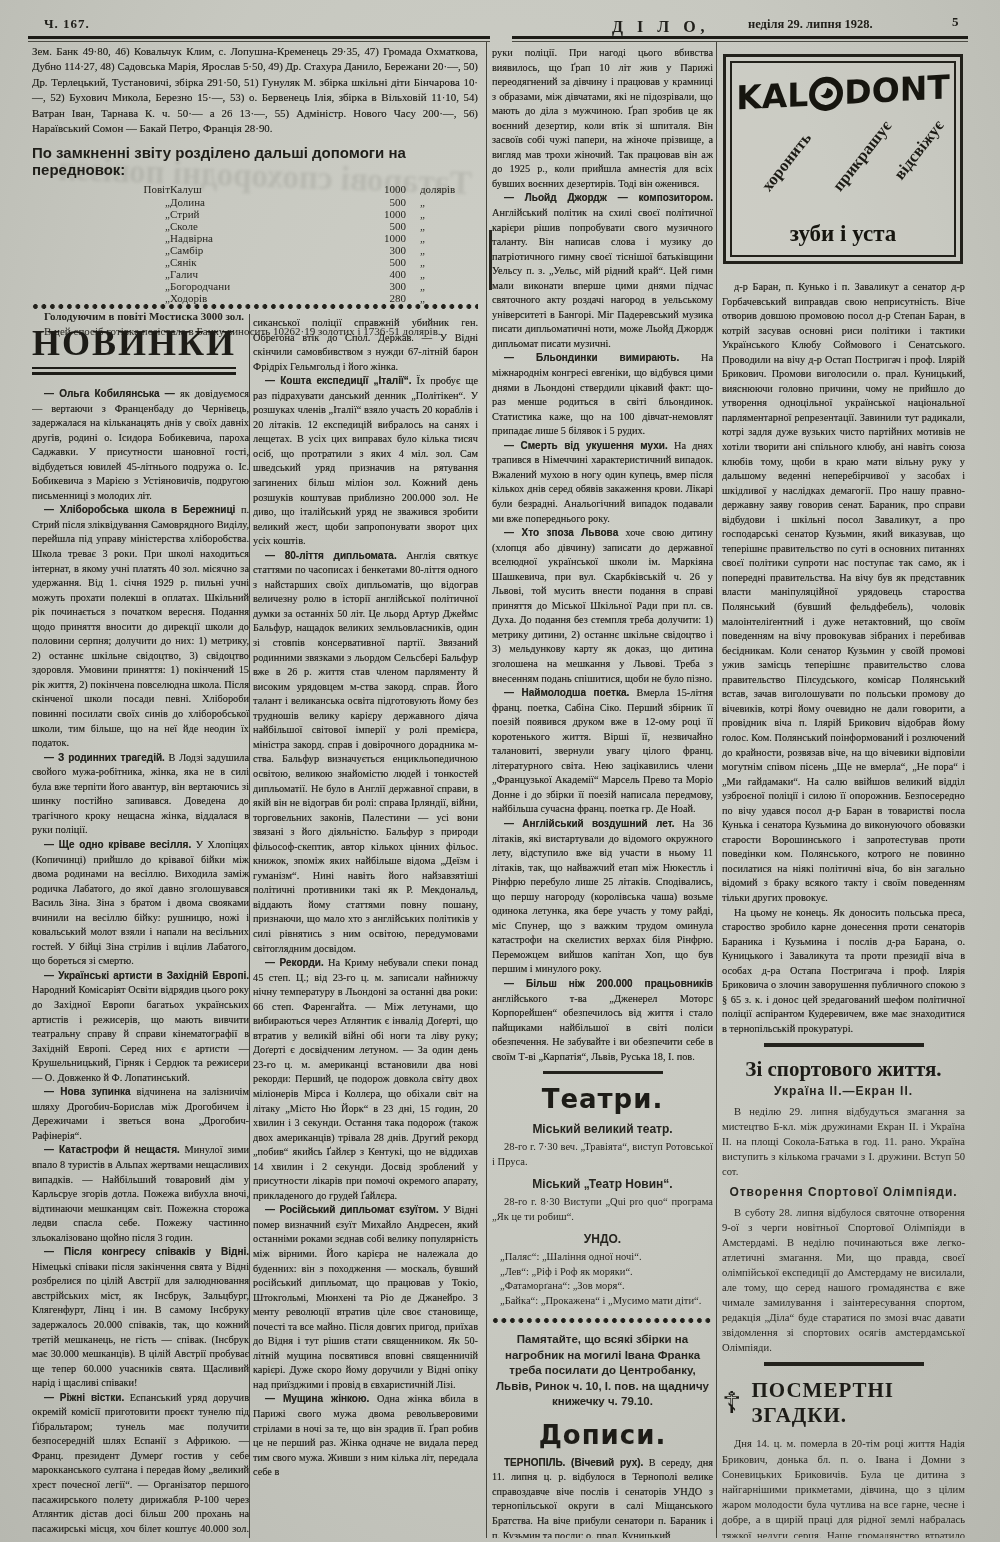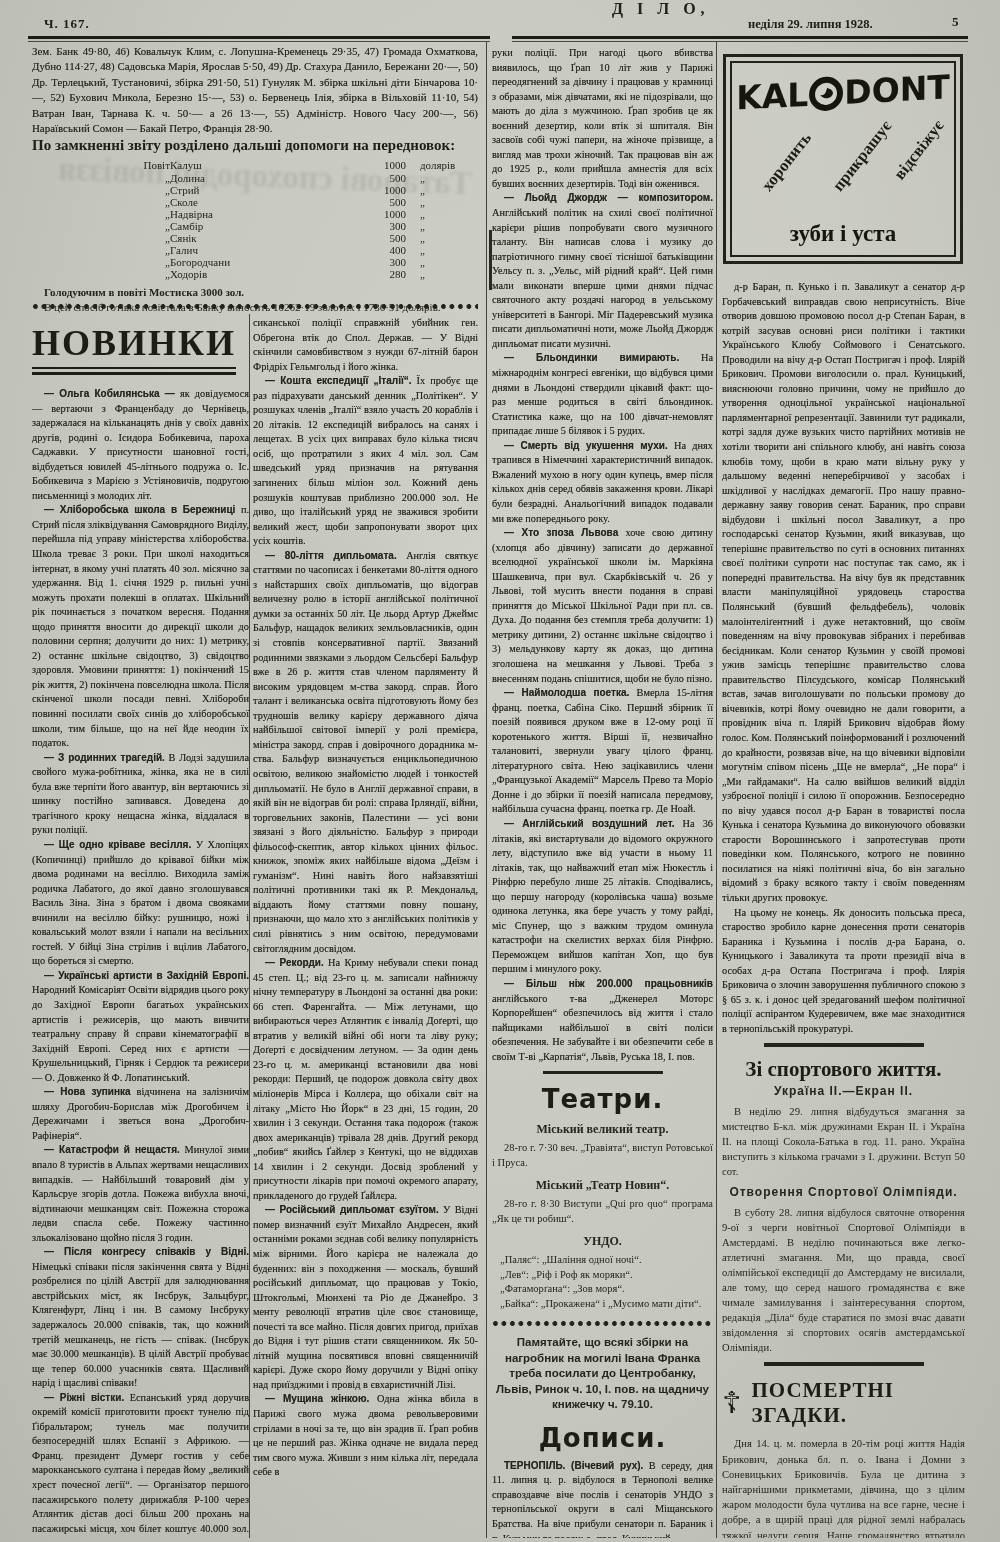--- a/index.html
+++ b/index.html
@@ -6,21 +6,21 @@
   .page{
     position:relative;width:1000px;height:1542px;overflow:hidden;
     background:radial-gradient(ellipse at 50% 38%, #cfd0c8 0%, #c7c8c0 55%, #b7b8b0 100%);
     font-family:"Liberation Serif", serif;color:#26251f;
   }
   .page *{box-sizing:border-box;}
   .abs{position:absolute;}
   
   .hdr span{position:absolute;font-weight:bold;color:#21201b;}
   .issue{left:44px;top:16px;font-size:13px;letter-spacing:1px;}
-  .masthead{left:612px;top:0;font-size:16px;letter-spacing:5px;}
+  .masthead{left:612px;top:18px;font-size:16px;letter-spacing:5px;}
   .date{left:748px;top:17px;font-size:12.5px;}
   .pageno{left:952px;top:14px;font-size:13px;}
   .rule{position:absolute;background:#1d1c17;height:3px;}
   .r1{left:28px;top:36px;width:462px;}
   .r1b{left:28px;top:41px;width:462px;height:1px;background:#4a4942;}
   .r2{left:512px;top:36px;width:456px;}
   .r2b{left:512px;top:41px;width:456px;height:1px;background:#4a4942;}
   
   .ghost{
     position:absolute;left:55px;top:150px;width:420px;
@@ -42,41 +42,41 @@
     text-shadow:0 0 .5px rgba(35,34,28,.55);}
   .txt p.item:has(.lead:empty){text-indent:0;}
   .lead{font-family:"Liberation Sans", sans-serif;font-weight:bold;font-size:10px;}
   .dots{height:7px;background-image:radial-gradient(circle at 3.5px 3.5px,#23221c 2.2px,transparent 2.6px);
     background-size:8.5px 7px;background-repeat:repeat-x;}
   .bar{width:160px;height:4px;background:#23221c;margin:7px auto;}
   .bar.small{width:120px;height:3px;}
   
   .topband{left:32px;top:44px;width:446px;height:258px;}
   .intro{margin:0;font-size:10.9px;line-height:15.4px;text-align:justify;text-shadow:0 0 .5px rgba(35,34,28,.55);}
-  .report-head{margin:1px 0 5px 0;font-family:Liberation Serif, serif;font-weight:bold;font-size:15px;color:#1f1e19;}
+  .report-head{margin:8px 0 5px 0;font-family:Liberation Sans, sans-serif;font-weight:bold;font-size:15px;color:#1f1e19;}
   .trow{display:flex;font-size:11px;line-height:12.1px;padding-left:72px;}
   .t-povit{width:66px;text-align:right;}
   .t-name{flex:1;}
   .t-amt{width:46px;text-align:right;}
   .t-cur{width:72px;padding-left:14px;}
   .note1{margin:6px 0 0 0;font-size:11px;font-weight:bold;text-indent:12px;}
   .note2{margin:2px 0 0 0;font-size:11px;line-height:14.5px;text-align:justify;text-indent:12px;}
   .dots-top{left:32px;top:303px;width:446px;}
   
   .col{position:absolute;overflow:hidden;}
   .col1{left:32px;top:316px;width:217px;height:1222px;}
   .col2{left:253px;top:316px;width:225px;height:1222px;}
   .col3{left:492px;top:46px;width:221px;height:1492px;}
   .col4{left:722px;top:50px;width:243px;height:1488px;}
   .novynky-title{display:inline-block;margin:6px 0 12px 0;font-size:36px;font-weight:bold;letter-spacing:2px;
     color:#1d1c17;border-bottom:3px solid #1d1c17;padding-bottom:3px;}
   .novynky-title::after{content:"";display:block;border-bottom:2px solid #1d1c17;margin-top:3px;}
   .big-head{margin:10px 0 6px 0;text-align:center;font-family:"DejaVu Sans", sans-serif;
     font-weight:bold;font-size:26px;color:#1d1c17;letter-spacing:1px;}
-  .sub-head{margin:8px 0 4px 0;text-align:center;font-family:Liberation Serif, serif;
+  .sub-head{margin:8px 0 4px 0;text-align:center;font-family:Liberation Sans, sans-serif;
     font-weight:bold;font-size:12px;}
   .theatre-line{margin:0;font-size:10.5px;line-height:14.5px;text-align:justify;text-indent:12px;}
   .kina-line{margin:0;font-size:10.5px;line-height:14.5px;text-indent:8px;}
   .notice{margin:8px 2px;font-family:"Liberation Sans", sans-serif;font-weight:bold;
     font-size:11.5px;line-height:15.5px;text-align:center;}
   
   .ad{position:relative;width:240px;height:210px;border:3px solid #22211b;margin:4px 0 16px 1px;
     background:rgba(214,215,207,.25);}
   .ad::before{content:"";position:absolute;inset:4px;border:2px solid #22211b;}
   .ad-logo{position:relative;margin-top:16px;display:flex;justify-content:center;align-items:center;

